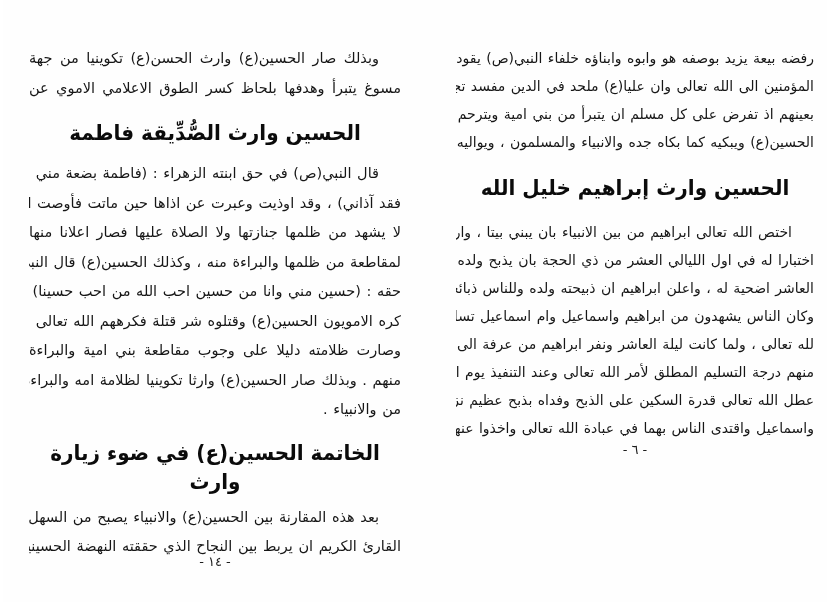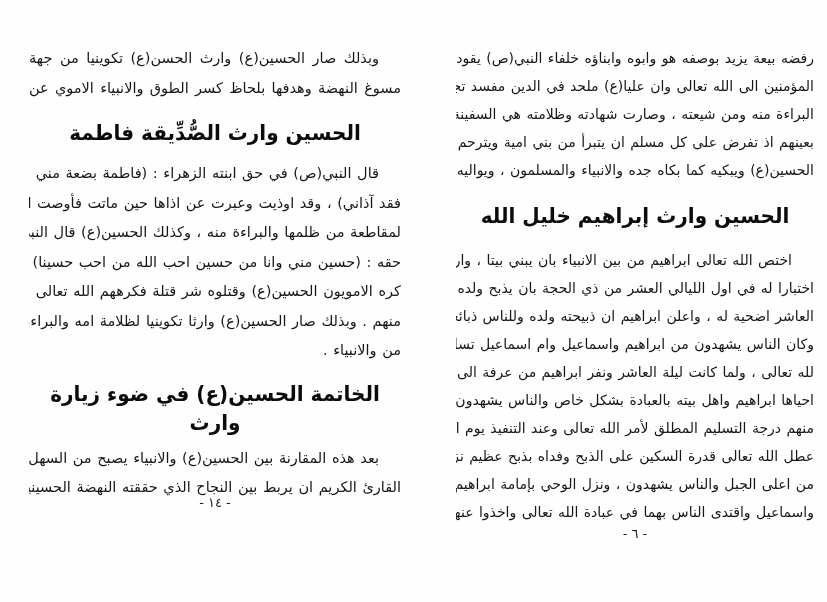--- a/index.html
+++ b/index.html
@@ -94,65 +94,64 @@
   }
 </style>
 </head>
 <body>
 
 <div class="spread">
 
   <section class="page page-left">
     <div class="para">
       <div class="line indent">وبذلك صار الحسين(ع) وارث الحسن(ع) تكوينيا من جهة</div>
-      <div class="line">مسوغ النهضة وهدفها بلحاظ كسر الطوق والانبياء الاموي عن</div>
+      <div class="line">مسوغ يتبرأ وهدفها بلحاظ كسر الطوق الاعلامي الاموي عن</div>
     </div>
 
     <h2 class="heading heading-1">الحسين وارث الصُّدِّيقة فاطمة</h2>
 
     <div class="para">
       <div class="line indent">قال النبي(ص) في حق ابنته الزهراء : (فاطمة بضعة مني من آذاها</div>
       <div class="line">فقد آذاني) ، وقد اوذيت وعبرت عن اذاها حين ماتت فأوصت ان</div>
+      <div class="line">لا يشهد من ظلمها جنازتها ولا الصلاة عليها فصار اعلانا منها</div>
       <div class="line">لمقاطعة من ظلمها والبراءة منه ، وكذلك الحسين(ع) قال النبي(ص) في</div>
       <div class="line">حقه : (حسين مني وانا من حسين احب الله من احب حسينا) ، وقد</div>
       <div class="line">كره الامويون الحسين(ع) وقتلوه شر قتلة فكرههم الله تعالى ولعنهم</div>
+      <div class="line">وصارت ظلامته دليلا على وجوب مقاطعة بني امية والبراءة</div>
       <div class="line">منهم . وبذلك صار الحسين(ع) وارثا تكوينيا لظلامة امه والبراءة</div>
       <div class="line end">من والانبياء .</div>
     </div>
 
     <h2 class="heading heading-2">الخاتمة الحسين(ع) في ضوء زيارة وارث</h2>
 
     <div class="para">
       <div class="line indent">بعد هذه المقارنة بين الحسين(ع) والانبياء يصبح من السهل على</div>
       <div class="line">القارئ الكريم ان يربط بين النجاح الذي حققته النهضة الحسينية</div>
     </div>
 
     <div class="pageno">- ١٤ -</div>
   </section>
 
   <section class="page page-right">
     <div class="para">
       <div class="line">رفضه بيعة يزيد بوصفه هو وابوه وابناؤه خلفاء النبي(ص) يقودون</div>
       <div class="line">المؤمنين الى الله تعالى وان عليا(ع) ملحد في الدين مفسد تجب</div>
-      <div class="line">البراءة منه ومن شيعته ، وصارت شهادته وظلامته هي السفينة</div>
       <div class="line">بعينهم اذ تفرض على كل مسلم ان يتبرأ من بني امية ويترحم على</div>
       <div class="line">الحسين(ع) ويبكيه كما بكاه جده والانبياء والمسلمون ، ويواليه واباه</div>
     </div>
 
     <h2 class="heading">الحسين وارث إبراهيم خليل الله</h2>
 
     <div class="para">
       <div class="line indent">اختص الله تعالى ابراهيم من بين الانبياء بان يبني بيتا ، واراه</div>
       <div class="line">اختبارا له في اول الليالي العشر من ذي الحجة بان يذبح ولده يوم</div>
       <div class="line">العاشر اضحية له ، واعلن ابراهيم ان ذبيحته ولده وللناس ذبائحهم ،</div>
       <div class="line">وكان الناس يشهدون من ابراهيم واسماعيل وام اسماعيل تسليما</div>
       <div class="line">لله تعالى ، ولما كانت ليلة العاشر ونفر ابراهيم من عرفة الى المشعر</div>
-      <div class="line">احياها ابراهيم واهل بيته بالعبادة بشكل خاص والناس يشهدون</div>
       <div class="line">منهم درجة التسليم المطلق لأمر الله تعالى وعند التنفيذ يوم العاشر</div>
       <div class="line">عطل الله تعالى قدرة السكين على الذبح وفداه بذبح عظيم نزل</div>
-      <div class="line">من اعلى الجبل والناس يشهدون ، ونزل الوحي بإمامة ابراهيم</div>
       <div class="line">واسماعيل واقتدى الناس بهما في عبادة الله تعالى واخذوا عنهما</div>
     </div>
 
     <div class="pageno">- ٦ -</div>
   </section>
 
 </div>
 
 </body></html>

